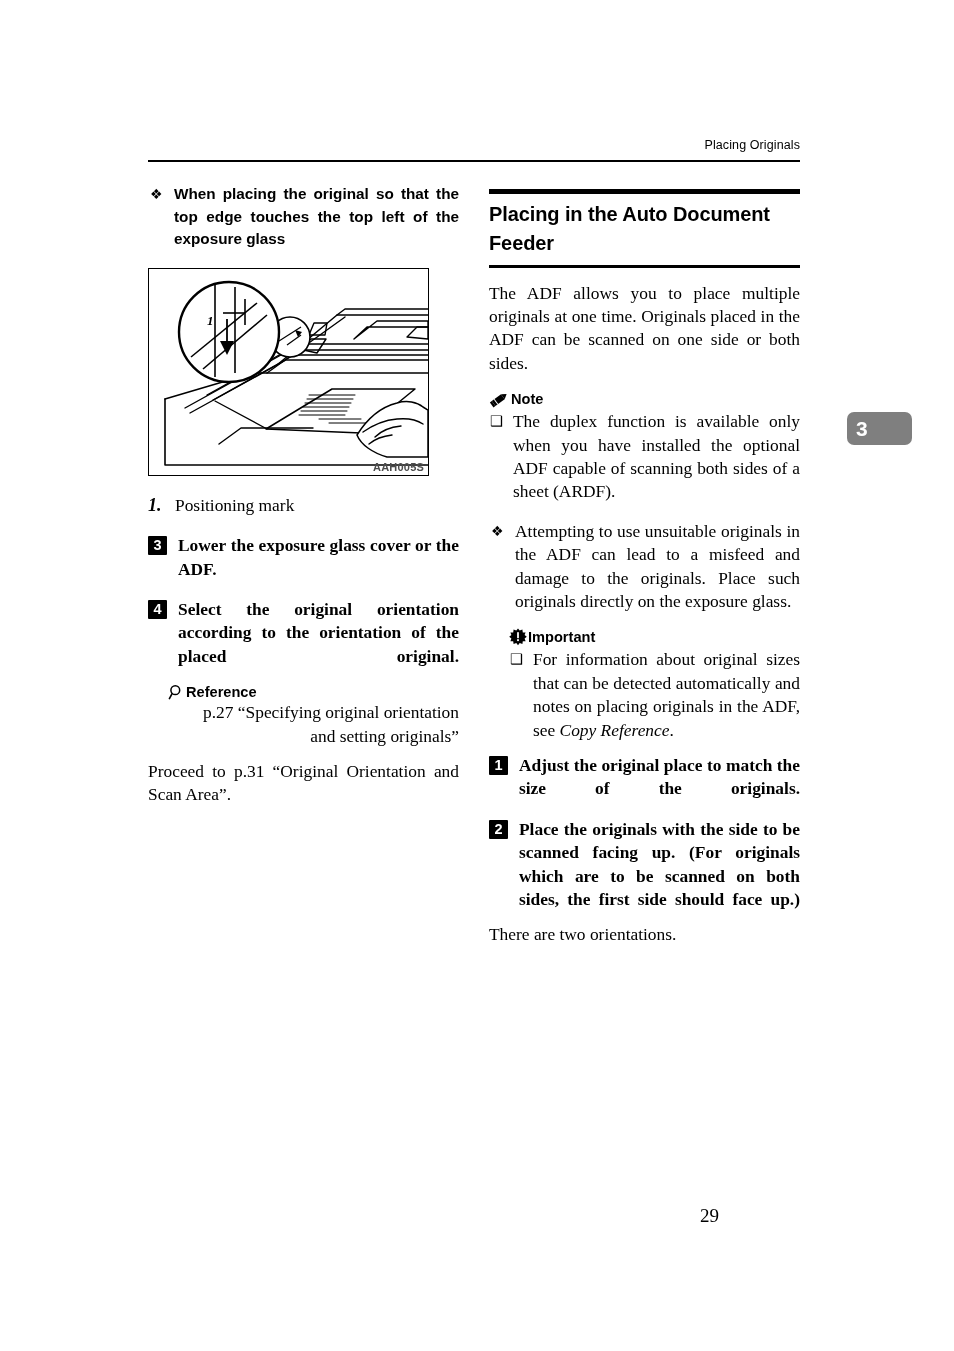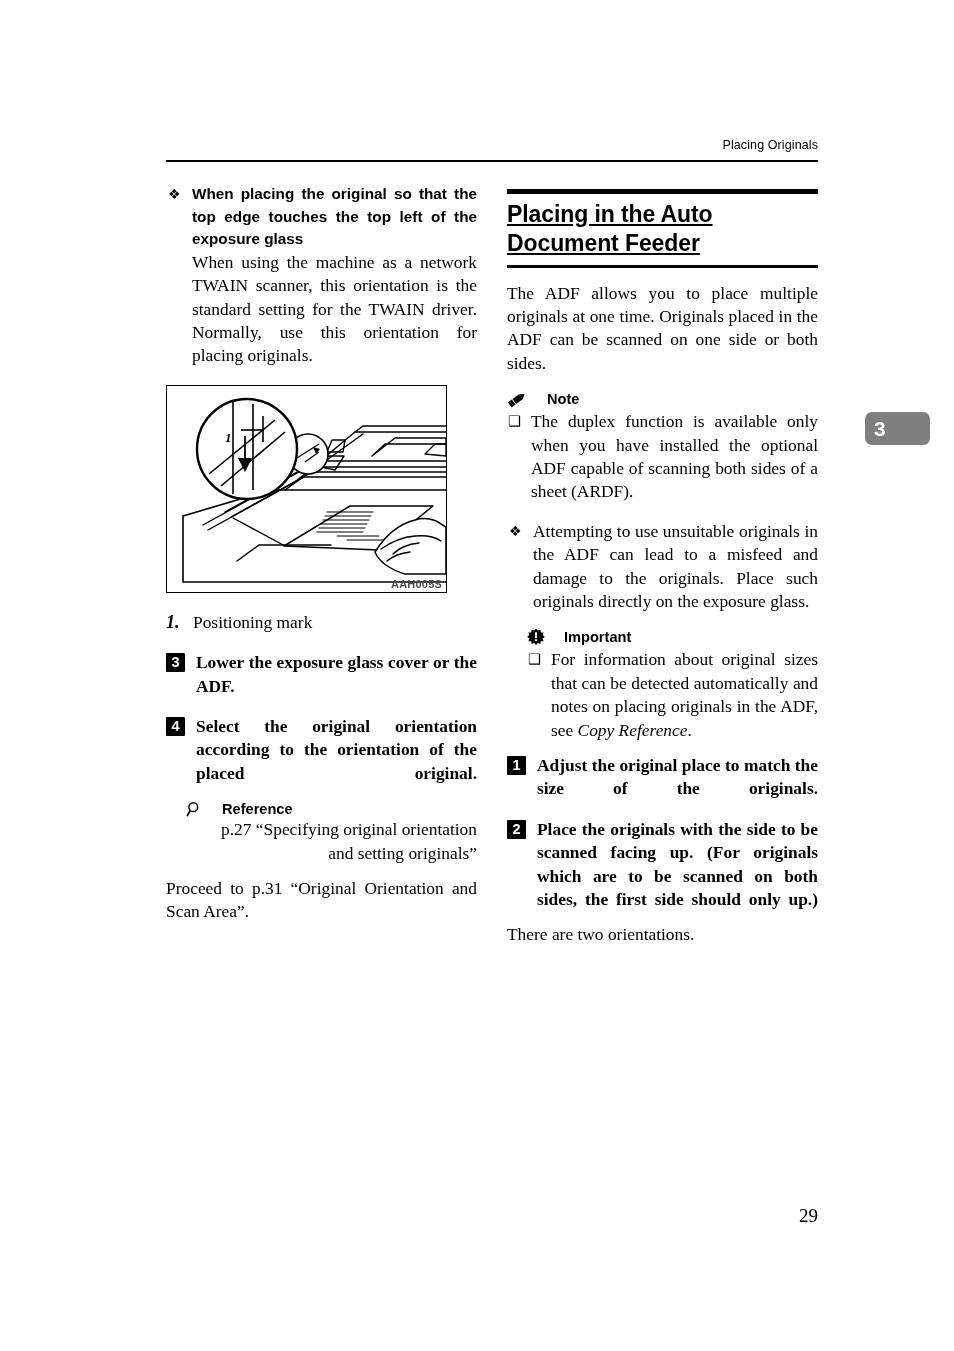--- a/index.html
+++ b/index.html
@@ -13,21 +13,20 @@
     position: relative;
     font-family: "Liberation Serif", "DejaVu Serif", serif;
     color: #000000;
     overflow: hidden;
   }
 
   
   .page {
     position: absolute;
     inset: 0;
-    margin-left: 18px;
   }
 
   
   .header {
     position: absolute;
     left: 148px;
     top: 138px;
     width: 652px;
     text-align: right;
     font-family: "Liberation Sans", "DejaVu Sans", sans-serif;
@@ -185,21 +184,21 @@
   .step-text.forced-justify { text-align-last: justify; }
 
   
   .callout { margin-top: 15px; }
   .callout-head {
     display: flex;
     font-family: "Liberation Sans", "DejaVu Sans", sans-serif;
     font-weight: bold;
     font-size: 14.6px;
     line-height: 18px;
-    gap: 19px;
+    gap: 1px;
   }
   .callout-head .ico { display: inline-flex; align-items: center; }
   .callout-indent { padding-left: 20px; }
 
   
   .note-item {
     position: relative;
     padding-left: 24px;
     margin-top: 2px;
   }
@@ -232,34 +231,33 @@
   }
   .sec-rule-bot {
     width: 311px;
     height: 3px;
     background: #000;
     margin: 7px 0 14px 0;
   }
   .sec-title {
     font-family: "Liberation Sans", "DejaVu Sans", sans-serif;
     font-weight: bold;
-    font-size: 23px;
+    font-size: 20px;
     line-height: 29px;
     letter-spacing: -0.1px;
     margin: 0;
-    text-decoration: underline;
   }
 
   
   .page-number {
     position: absolute;
     left: 700px;
     top: 1205px;
     width: 100px;
-    text-align: right;
+    text-align: left;
     font-size: 19px;
     font-family: "Liberation Serif", "DejaVu Serif", serif;
   }
 </style>
 </head>
 <body>
 
 <div class="page">
 
   <div class="header">Placing Originals</div>
@@ -267,21 +265,20 @@
 
   <div class="chapter-tab">
     <span>3</span>
   </div>
 
   <div class="col col-left">
 
     <div class="keypoint">
       <span class="kp-bullet">❖</span>
       <p class="kp-title">When placing the original so that the top edge touches the top left of the exposure glass</p>
-      <p class="kp-body">When using the machine as a network TWAIN scanner, this orientation is the standard setting for the TWAIN driver. Normally, use this orientation for placing originals.</p>
     </div>
 
     <div class="figure">
       <svg width="279" height="206" viewBox="0 0 279 206">
         <g fill="none" stroke="#000" stroke-width="1.4" stroke-linejoin="round" stroke-linecap="round">
 
           <path d="M16 130 L104 104 L279 104" stroke-width="1.6"></path>
           <path d="M16 130 L16 196 L279 196" stroke-width="1.6"></path>
           <path d="M118 104 L196 48"></path>
 
@@ -432,21 +429,21 @@
       </div>
     </div>
 
     <div class="step gap-s">
       <span class="step-num">1</span>
       <p class="step-text forced-justify">Adjust the original place to match the size of the originals.</p>
     </div>
 
     <div class="step">
       <span class="step-num">2</span>
-      <p class="step-text forced-justify">Place the originals with the side to be scanned facing up. (For originals which are to be scanned on both sides, the first side should only up.)</p>
+      <p class="step-text forced-justify">Place the originals with the side to be scanned facing up. (For originals which are to be scanned on both sides, the first side should face up.)</p>
     </div>
 
     <p class="body-text last-line-left gap-s">There are two orientations.</p>
 
   </div>
 
   <div class="page-number">29</div>
 
 </div>
 

